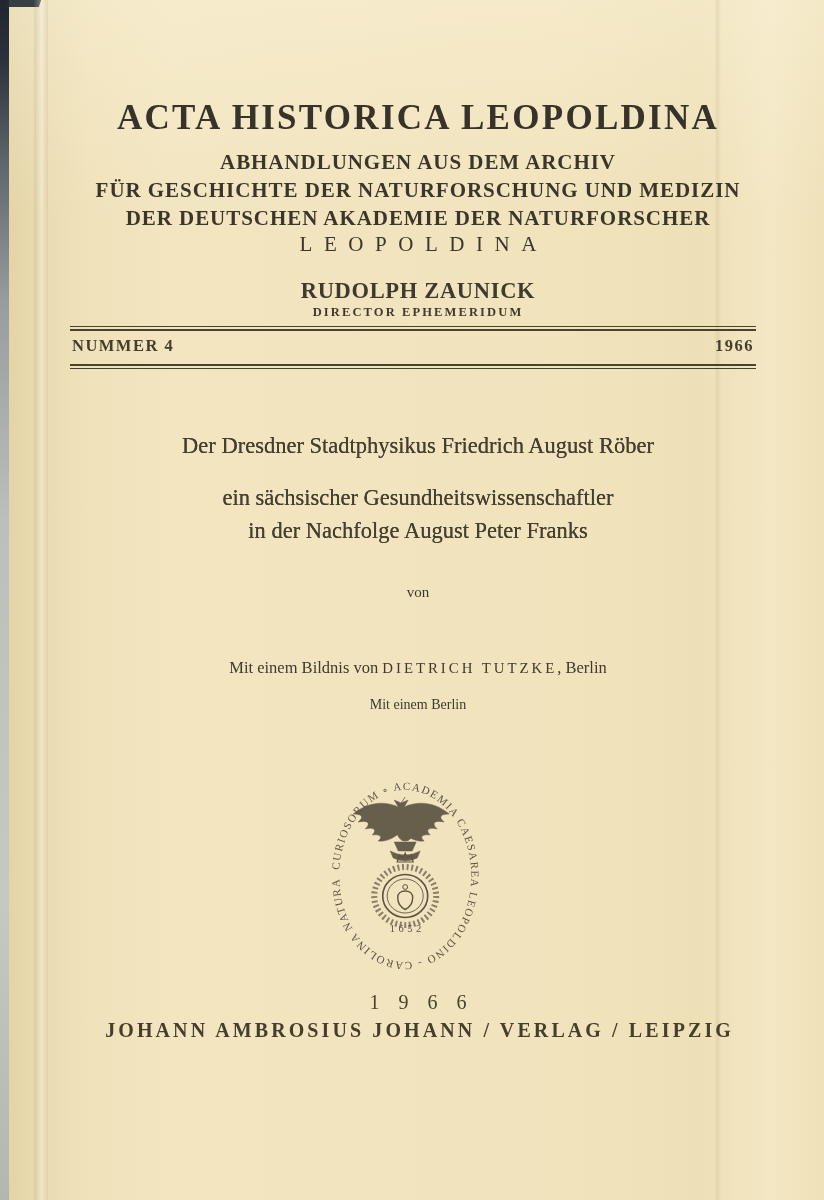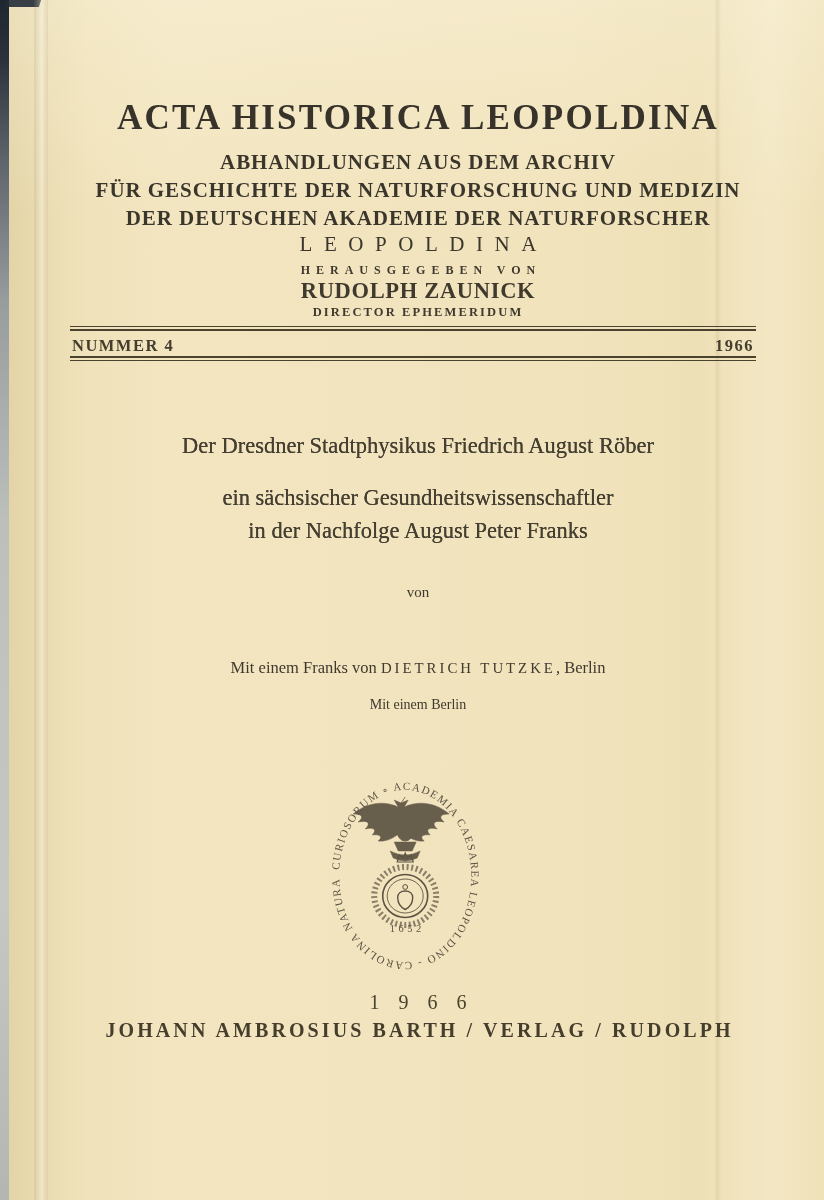--- a/index.html
+++ b/index.html
@@ -32,21 +32,21 @@
   .m-sub{font-size:21px;font-weight:bold;letter-spacing:.045em;color:#3b362c;}
   .m-sub4{top:232px;font-size:21px;font-weight:normal;letter-spacing:.55em;padding-left:.55em;color:#3b362c;}
   .m-edby{top:263px;font-size:12px;font-weight:bold;letter-spacing:.5em;padding-left:.5em;}
   .m-editor{top:278px;font-size:22.5px;font-weight:bold;letter-spacing:.03em;}
   .m-role{top:305px;font-size:12.5px;font-weight:bold;letter-spacing:.17em;}
   
   .issue{position:absolute;left:70px;right:68px;top:326px;}
   .rule{height:2px;border-top:1px solid #48422f;border-bottom:2px solid #48422f;}
   .rule.bottom{border-top:2px solid #48422f;border-bottom:1px solid #48422f;}
   .issue-row{display:flex;justify-content:space-between;align-items:baseline;
-    font-size:16.5px;font-weight:bold;letter-spacing:.09em;color:#453e2f;padding:5px 2px 0 2px;}
+    font-size:16.5px;font-weight:bold;letter-spacing:.09em;color:#453e2f;padding:5px 2px 8px 2px;}
   
   .t1{top:433px;}.t2{top:452px;}.t3{top:485px;}.t4{top:518px;}
   .atitle{font-size:22.5px;color:#453f32;text-shadow:0 0 .5px #453f32;}
   .von{top:584px;font-size:15px;}
   .author{top:611px;font-size:20px;}
   .caps-name{letter-spacing:.2em;font-size:.92em;}
   .contrib{top:658px;font-size:16.5px;}
   .contrib .caps-name{font-size:.9em;}
   .bildnis{top:697px;font-size:14px;}
   
@@ -63,41 +63,40 @@
   <div class="edge-left"></div>
   <div class="edge-corner"></div>
   <div class="crease"></div>
   <div class="streak"></div>
 
   <div class="blk m-title">ACTA HISTORICA LEOPOLDINA</div>
   <div class="blk m-sub m-sub1">ABHANDLUNGEN AUS DEM ARCHIV</div>
   <div class="blk m-sub m-sub2">FÜR GESCHICHTE DER NATURFORSCHUNG UND MEDIZIN</div>
   <div class="blk m-sub m-sub3">DER DEUTSCHEN AKADEMIE DER NATURFORSCHER</div>
   <div class="blk m-sub4">LEOPOLDINA</div>
-  <div class="blk m-edby">HERAUSGEGEBEN VON</div>
   <div class="blk m-editor">RUDOLPH ZAUNICK</div>
   <div class="blk m-role">DIRECTOR EPHEMERIDUM</div>
 
   <div class="issue">
     <div class="rule top"></div>
     <div class="issue-row">
       <span>NUMMER 4</span>
       <span>1966</span>
     </div>
     <div class="rule bottom"></div>
   </div>
 
   <div class="blk atitle t1">Der Dresdner Stadtphysikus Friedrich August Röber</div>
   <div class="blk atitle t3">ein sächsischer Gesundheitswissenschaftler</div>
   <div class="blk atitle t4">in der Nachfolge August Peter Franks</div>
 
   <div class="blk von">von</div>
 
 
-  <div class="blk contrib"><span>Mit einem Franks von </span><span class="caps-name">DIETRICH TUTZKE</span><span>, Berlin</span></div>
+  <div class="blk contrib"><span>Mit einem Bildnis von </span><span class="caps-name">DIETRICH TUTZKE</span><span>, Berlin</span></div>
 
   <div class="blk bildnis">Mit einem Berlin</div>
 
   <svg class="seal" viewBox="0 0 170 212">
     <defs>
       <path id="ringPath" d="M 19 106 A 66 86 0 1 1 151 106 A 66 86 0 1 1 19 106"></path>
     </defs>
 
     <text font-size="11" letter-spacing="1.4" fill="#5c5343" font-family="Liberation Serif, DejaVu Serif, serif">
       <textPath href="#ringPath" startOffset="6">CURIOSORUM ∘ ACADEMIA CAESAREA LEOPOLDINO - CAROLINA NATURAE</textPath>
@@ -118,15 +117,15 @@
       <ellipse cx="85" cy="126" rx="31" ry="29" stroke-width="6" stroke-dasharray="2 2.6" opacity="0.7"></ellipse>
       <ellipse cx="85" cy="126" rx="22.5" ry="21.5" stroke-width="1.6"></ellipse>
       <ellipse cx="85" cy="126" rx="18" ry="17" stroke-width="0.9"></ellipse>
       <circle cx="85" cy="117" r="2.4" stroke-width="1"></circle>
       <path d="M85 121 c4.5 0 7.5 2.5 7.5 6.5 c0 6 -3.5 10 -7.5 12 c-4 -2 -7.5 -6 -7.5 -12 c0 -4 3 -6.5 7.5 -6.5 z" stroke-width="1.4"></path>
     </g>
     <text x="87" y="162" text-anchor="middle" font-size="10.5" letter-spacing="3.5" fill="#5c5343" font-family="Liberation Serif, DejaVu Serif, serif">1652</text>
   </svg>
 
   <div class="blk year">1966</div>
-  <div class="blk pub">JOHANN AMBROSIUS BARTH / VERLAG / RUDOLPH</div>
+  <div class="blk pub">JOHANN AMBROSIUS JOHANN / VERLAG / LEIPZIG</div>
 
 </div>
 
 </body></html>

